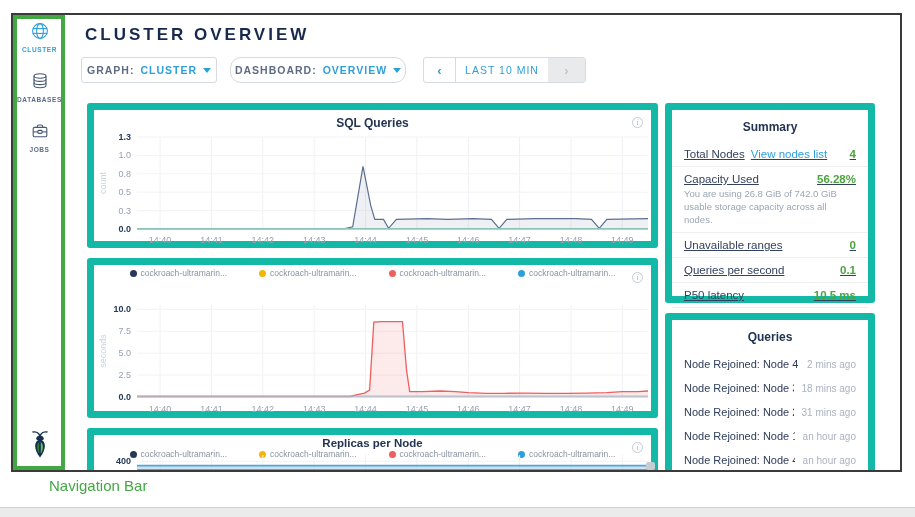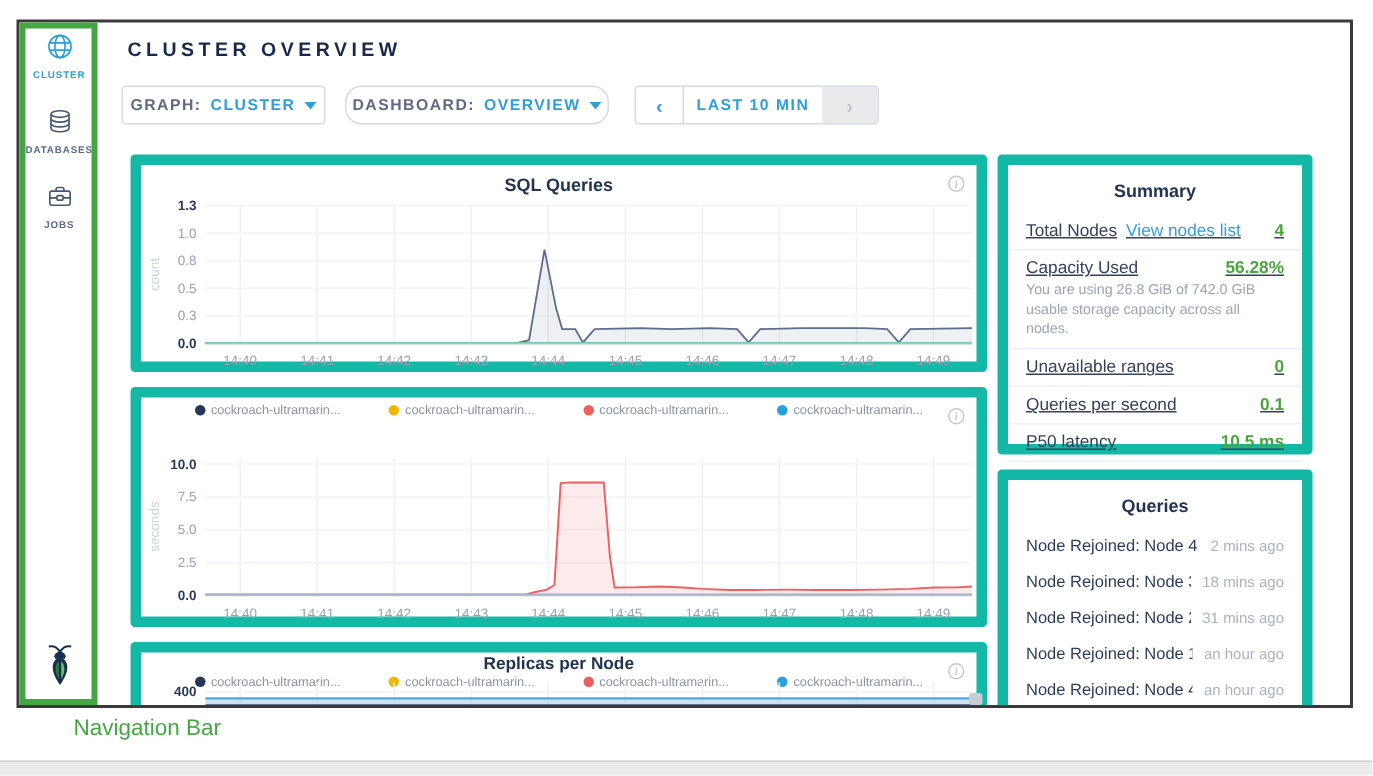--- a/index.html
+++ b/index.html
@@ -18,37 +18,37 @@
   
   .sidebar { position:absolute; left:0; top:0; width:53px; height:100%; background:#fff; z-index:2; }
   .side-item { position:absolute; width:100%; text-align:center; cursor:pointer; }
   .side-item .side-label { display:block; font-size:6.5px; font-weight:bold; letter-spacing:.6px;
     color:#5a6b87; margin-top:2px; }
   .side-item.active .side-label { color:#2f9fda; }
   #side-cluster { top:7px; } #side-databases { top:57px; } #side-jobs { top:107px; }
   .side-logo { position:absolute; bottom:7px; left:50%; transform:translateX(-50%); cursor:pointer; }
 
   
-  .page-title { position:absolute; left:72px; top:10px; font-size:13px; font-weight:bold;
+  .page-title { position:absolute; left:72px; top:10px; font-size:17px; font-weight:bold;
     letter-spacing:3px; color:#17294d; }
   .ctrl-btn { position:absolute; top:42px; height:26px; background:#fff; border:1px solid #d6dbe0;
     border-radius:3px; display:flex; align-items:center; justify-content:center; gap:6px;
     font-size:10.5px; font-weight:bold; letter-spacing:1px; cursor:pointer; }
   .ctrl-btn .lbl { color:#5f6b84; }
   .ctrl-btn .val { color:#2f9fda; }
   .caret { width:0; height:0; border-left:4px solid transparent; border-right:4px solid transparent;
     border-top:5px solid #2f9fda; margin-top:1px; }
   #btn-graph { left:68px; width:136px; }
   #btn-dashboard { left:217px; width:176px;border-radius:11px; }
   .time-group { position:absolute; left:410px; top:42px; height:26px; width:163px;
     border:1px solid #d6dbe0; border-radius:3px; display:flex; background:#fff; }
   .time-prev { width:32px; border-right:1px solid #d6dbe0; display:flex; align-items:center;
     justify-content:center; color:#2f9fda; font-size:13px; font-weight:bold; cursor:pointer; }
   .time-label { flex:1; display:flex; align-items:center; justify-content:center; color:#2f9fda;
-    font-size:10.5px; font-weight:bold; letter-spacing:1px; cursor:pointer; }
+    font-size:10.5px; font-weight:normal; letter-spacing:1px; cursor:pointer; }
   .time-next { width:37px; background:#e8eaec; border-radius:0 2px 2px 0; display:flex;
     align-items:center; justify-content:center; color:#c0c6cc; font-size:13px; font-weight:bold; cursor:default; }
 
   
   .panel { position:absolute; background:#fff; border:7px solid #14b8a6; border-radius:3px; }
   #panel-sql      { left:74px;  top:88px;  width:571px; height:145px; }
   #panel-latency  { left:74px;  top:243px; width:571px; height:160px; }
   #panel-replicas { left:74px;  top:413px; width:571px; height:70px; }
   #panel-summary  { left:652px; top:88px;  width:210px; height:200px; }
   #panel-events   { left:652px; top:298px; width:210px; height:170px; }

